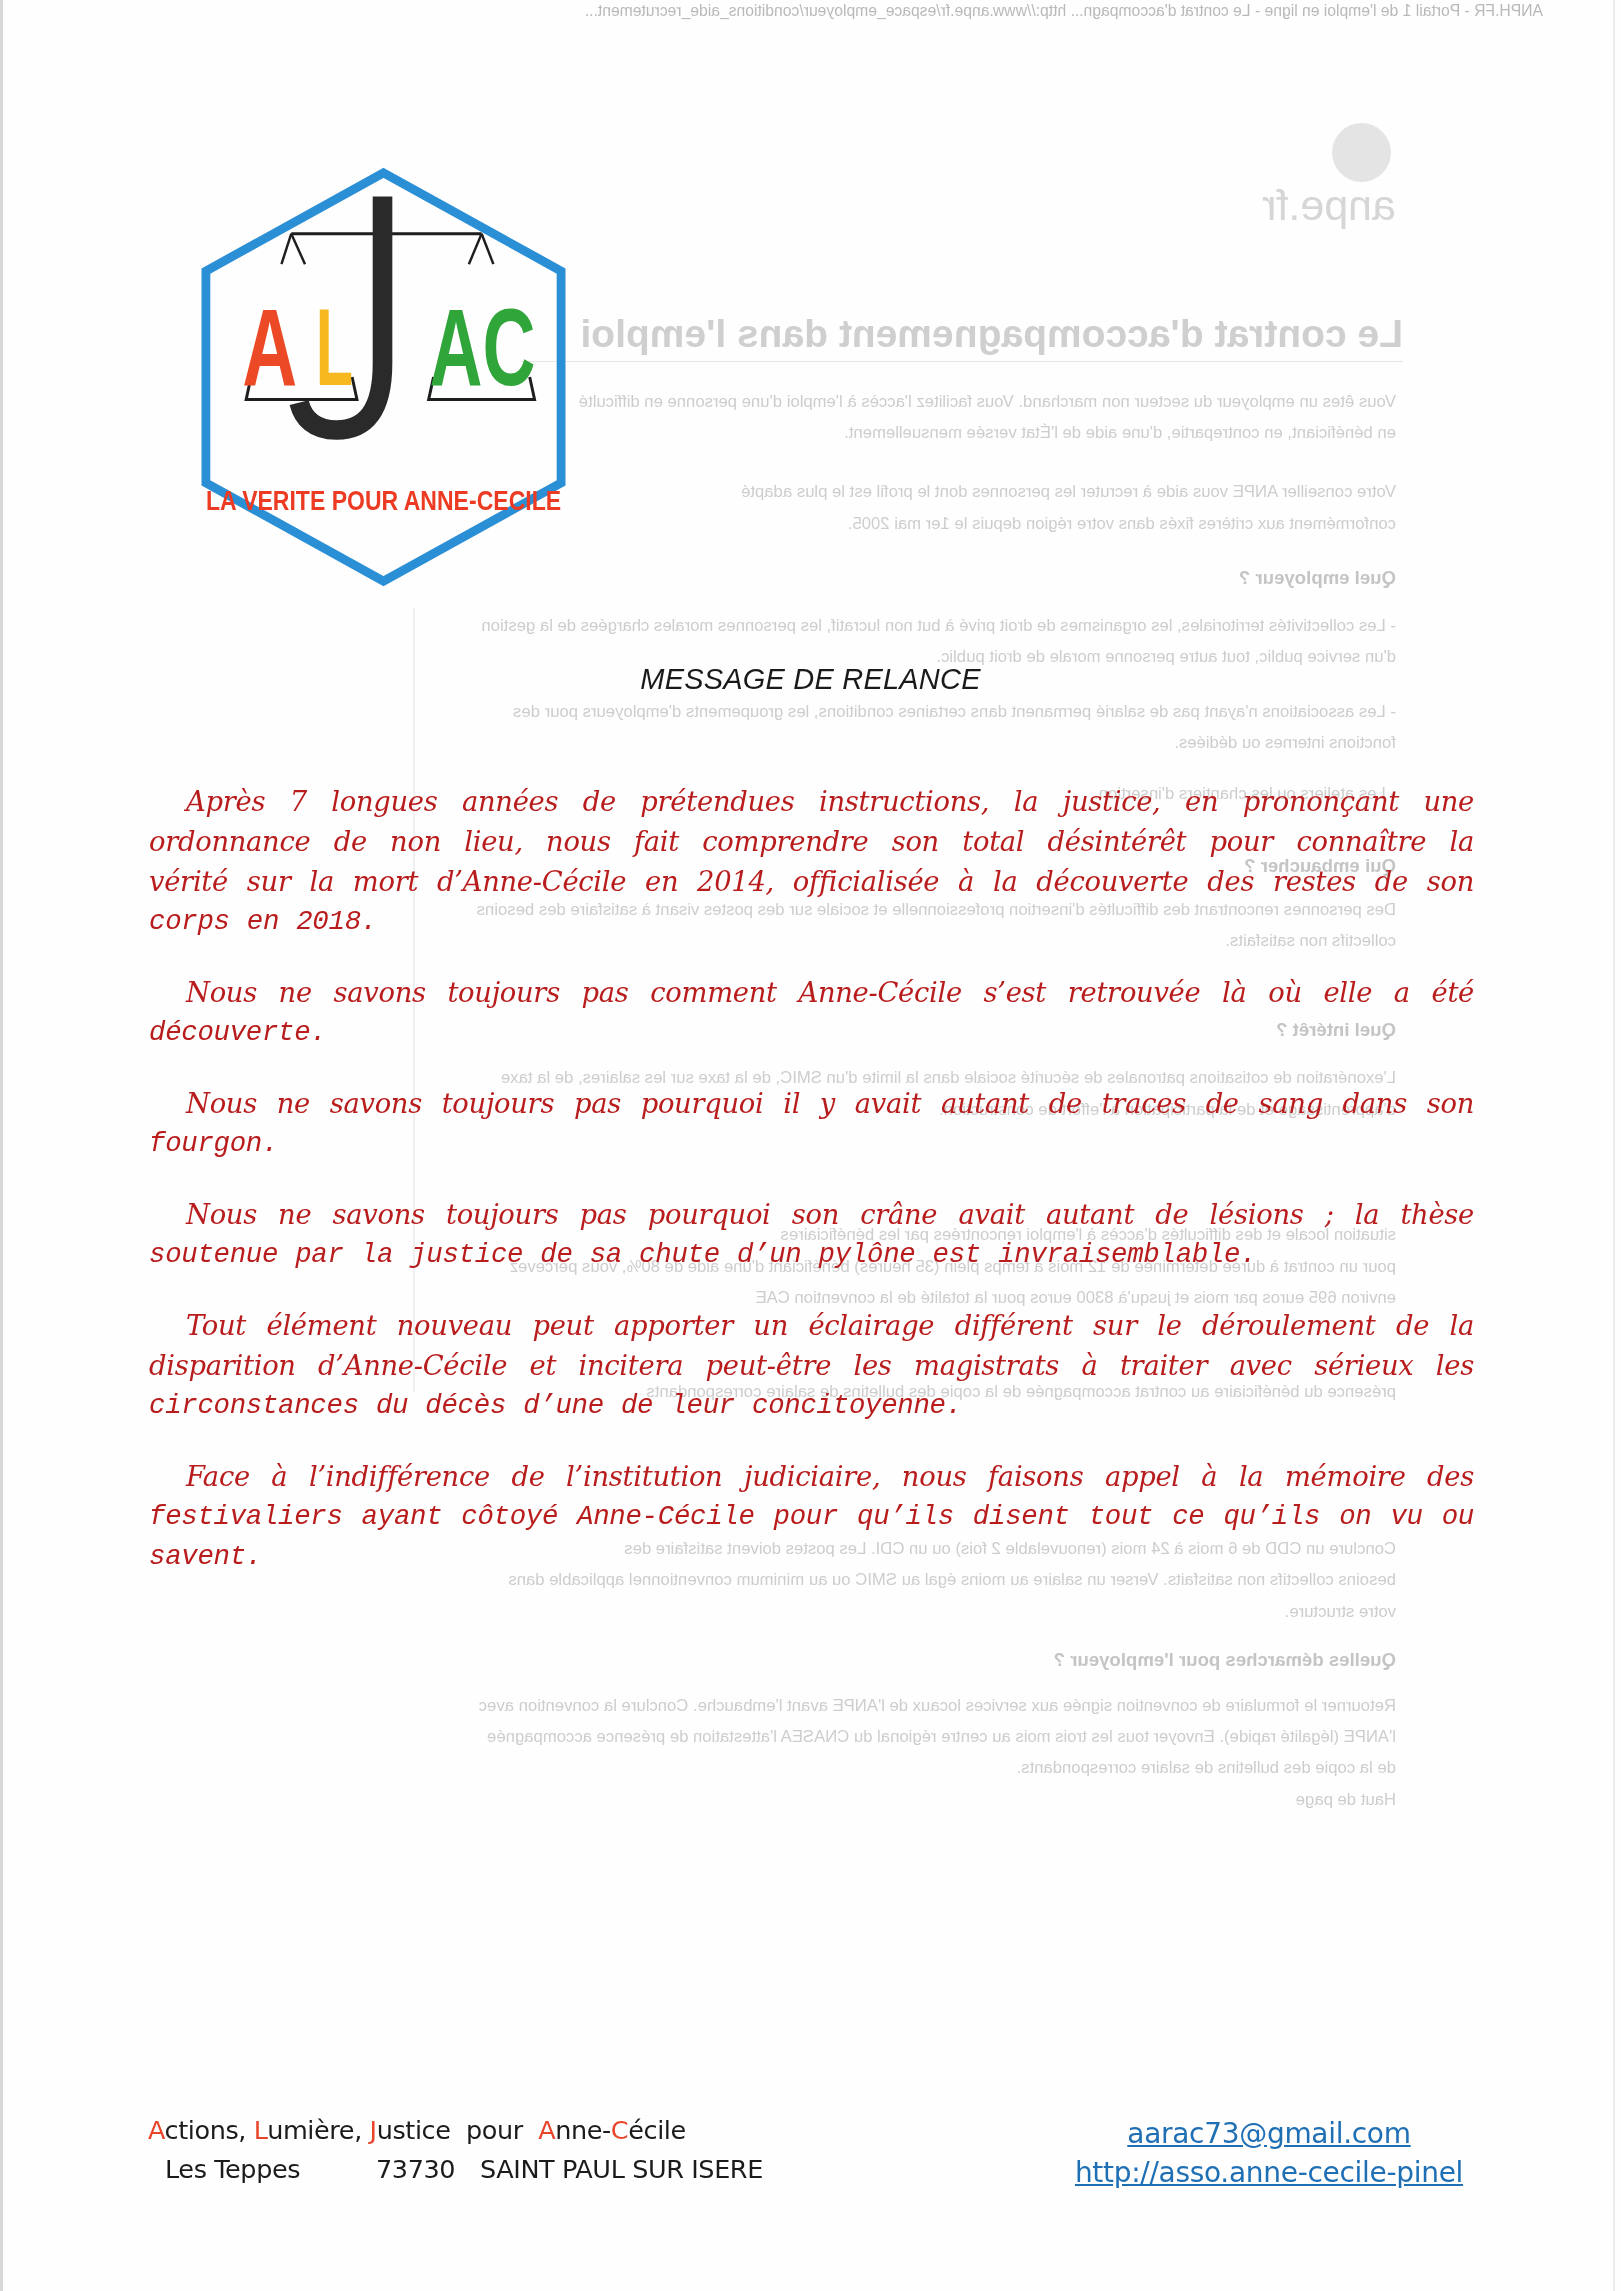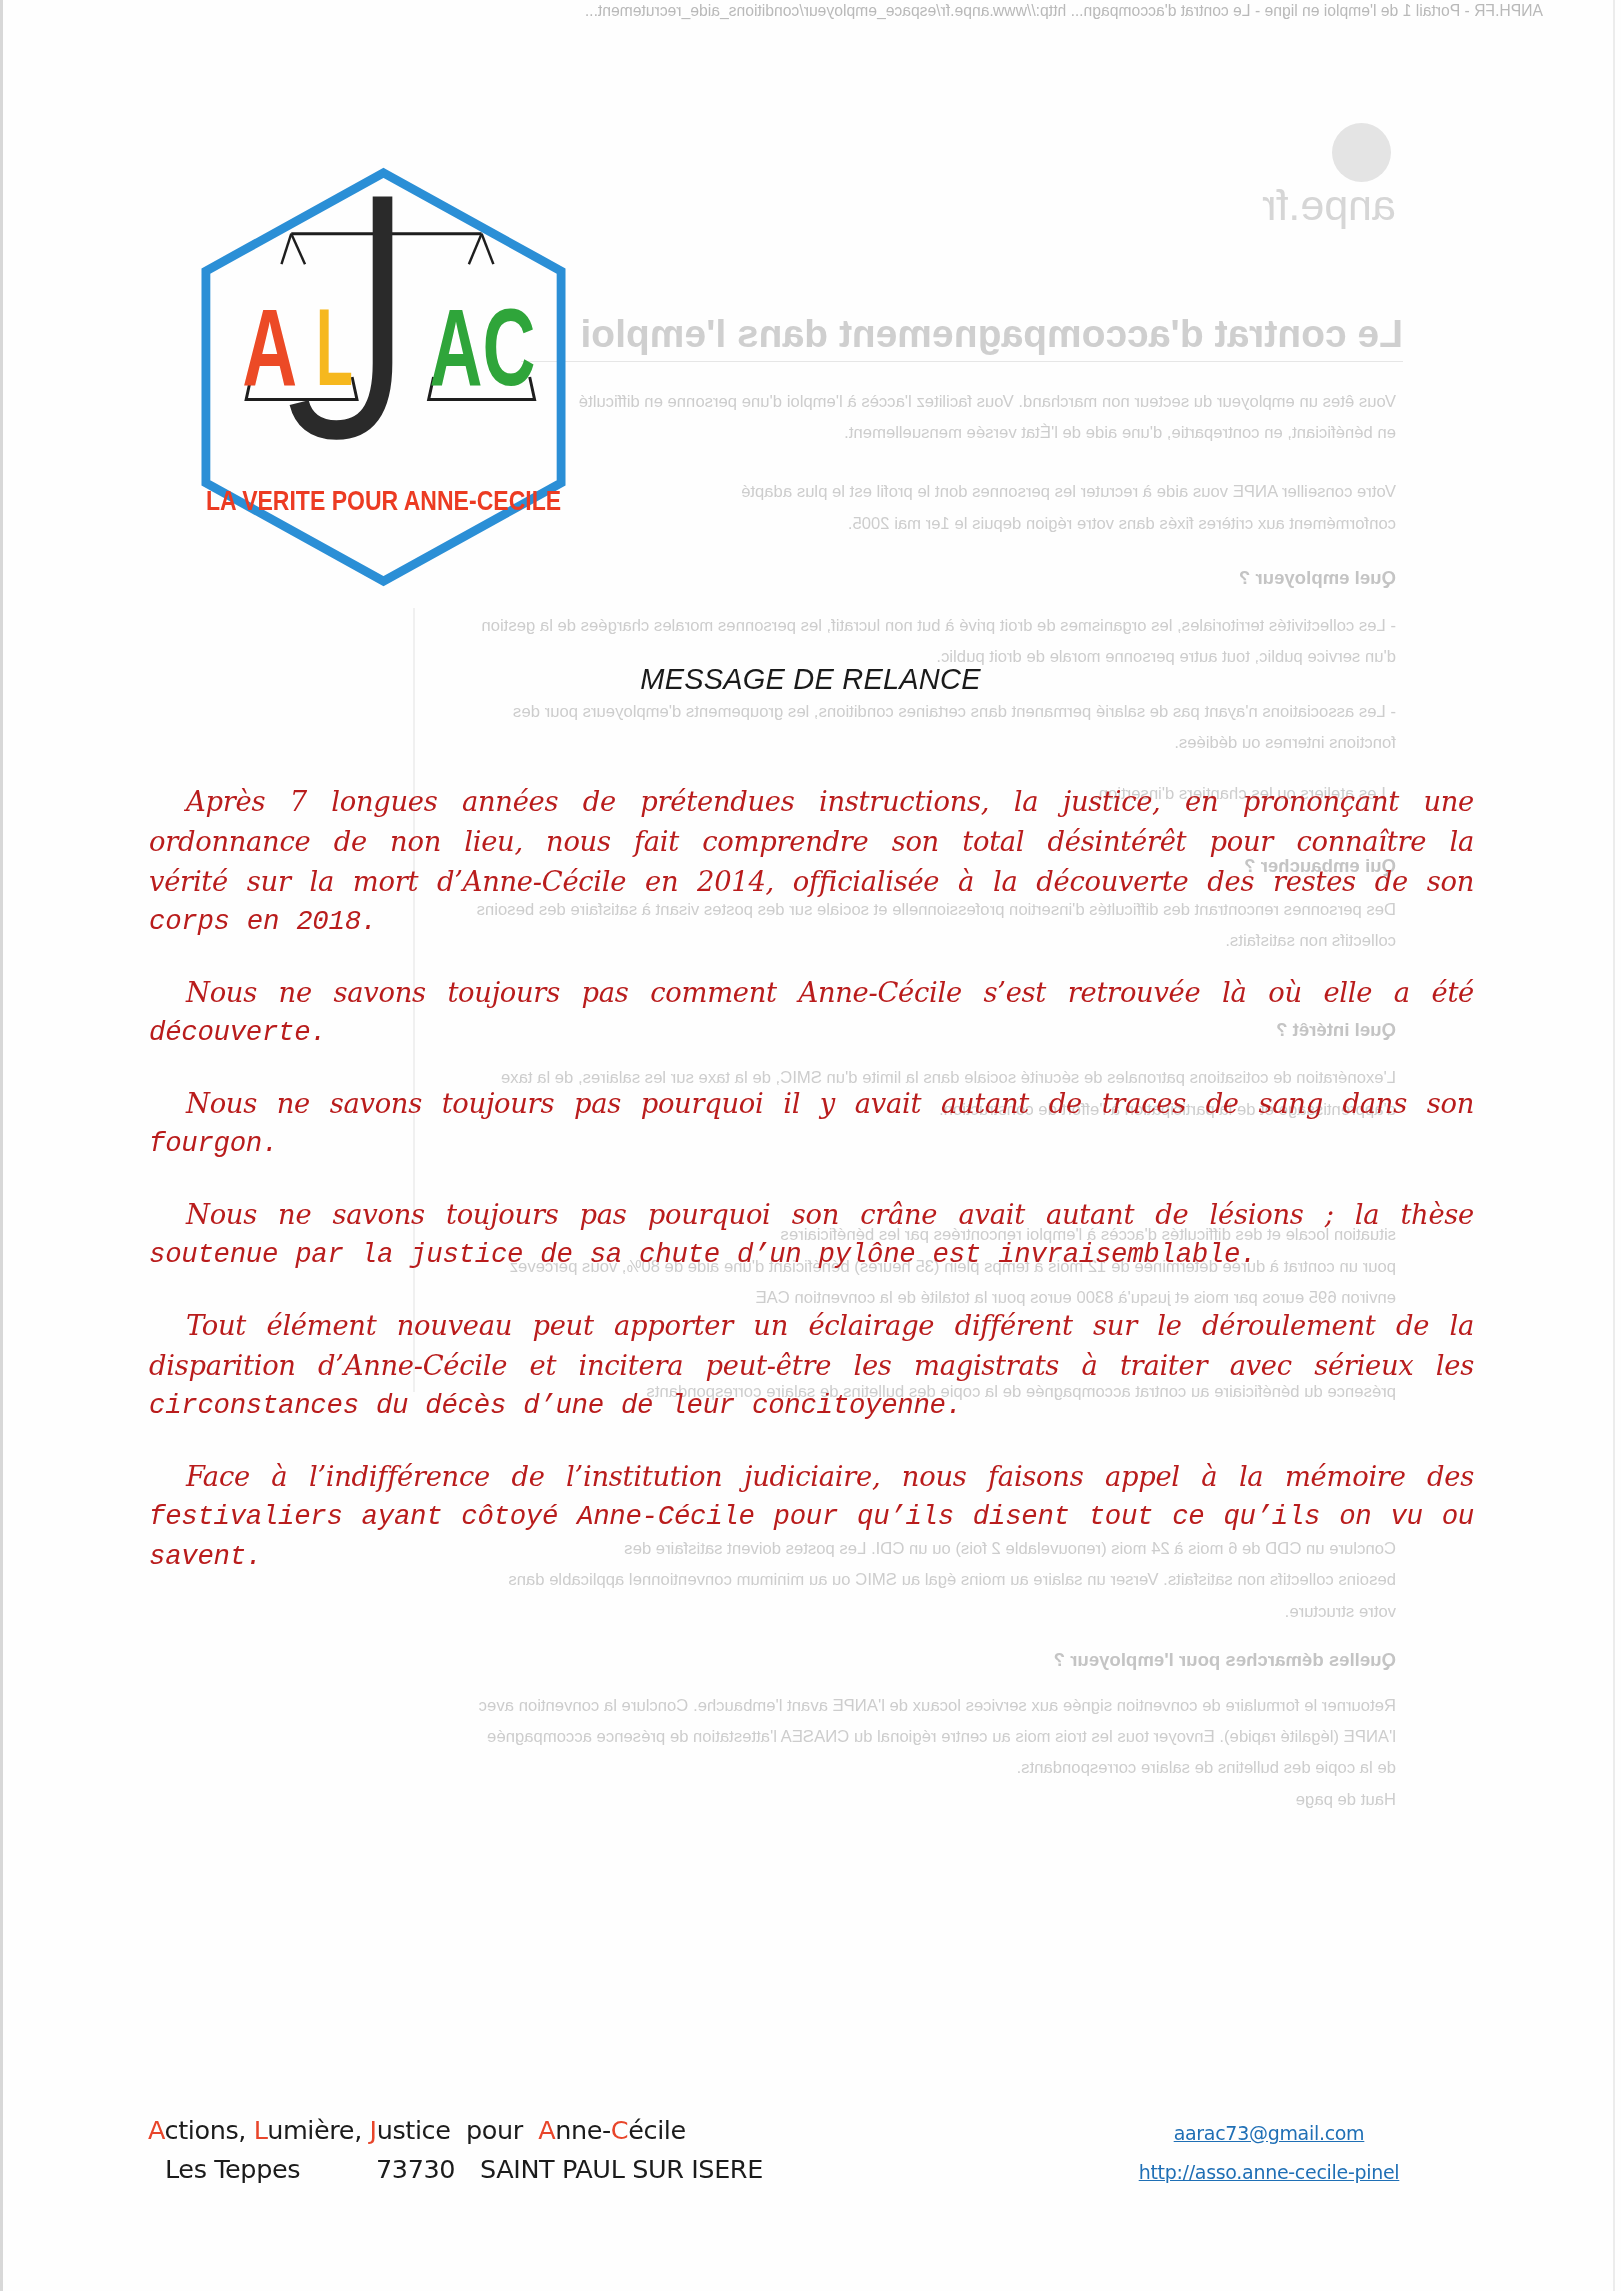--- a/index.html
+++ b/index.html
@@ -41,21 +41,21 @@
     text-align: justify; text-indent: 37px; margin: 0 0 31px 0; letter-spacing: -0.3px; word-spacing: 1px;
   }
   .para .ln { display: block; text-align: justify; text-align-last: justify; }
   .para .ln.last { text-align-last: left; font-family: Liberation Mono, monospace; }
 
   .footer-left { position: absolute; left: 148px; top: 2115px; font-family: "DejaVu Sans", sans-serif; font-size: 25.5px; color: #1b1b1b; letter-spacing: -0.4px; }
   .footer-left .org { height: 37px; white-space: nowrap; }
   .footer-left .red { color: #e8452a; }
   .footer-left .addr { height: 37px; white-space: nowrap; margin-top: 2px; margin-left: 17px; }
   .footer-left .addr span { display: inline-block; }
-  .footer-right { position: absolute; left: 1073px; top: 2115px; width: 392px; font-family: "DejaVu Sans", sans-serif; font-size: 19px; text-align: center; }
+  .footer-right { position: absolute; left: 1073px; top: 2115px; width: 392px; font-family: "DejaVu Sans", sans-serif; font-size: 28px; text-align: center; }
   .footer-right a { color: #1f6fb5; text-decoration: underline; display: block; height: 37px; line-height: 37px; letter-spacing: -0.3px; }
   .footer-right a.web { margin-top: 2px; }
 </style>
 </head>
 <body>
 
 <div class="page">
   <div class="edge-left"></div>
   <div class="edge-right"></div>
 

